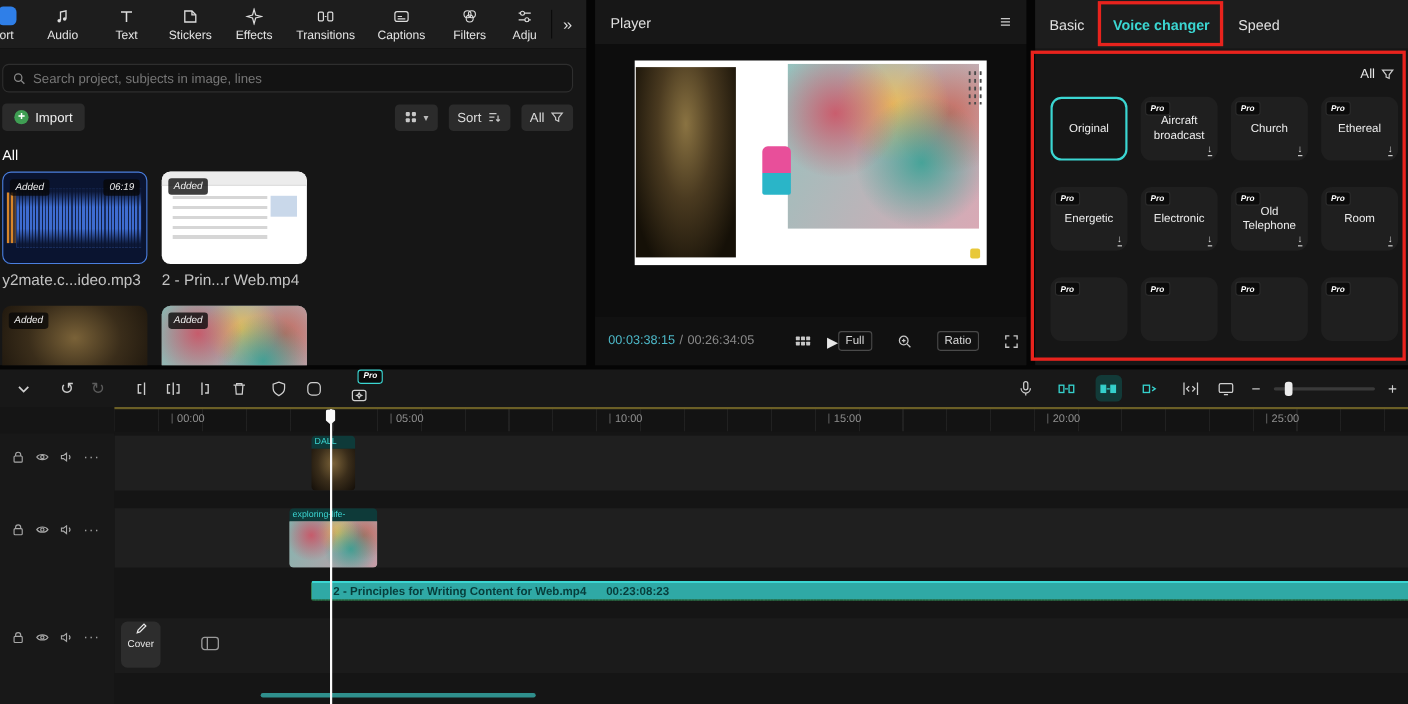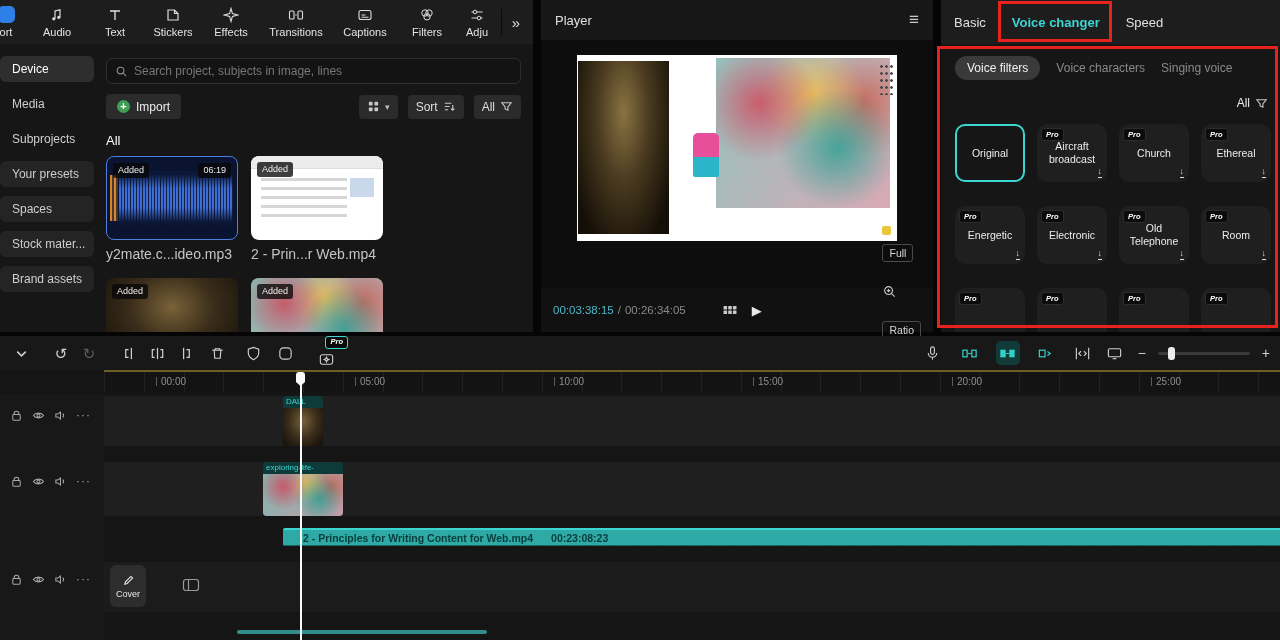--- a/index.html
+++ b/index.html
@@ -41,21 +41,21 @@
 .section-label{margin-top:14px;font-size:13px;color:#fff;}
 .m-grid{display:grid;grid-template-columns:132px 132px;gap:16px 13px;margin-top:8px;}
 .thumb{position:relative;height:84px;border-radius:8px;overflow:hidden;background:#222;}
 .audio-thumb{border:1.5px solid #4a7fe0;background:#0a1430;}
 .wave{position:absolute;left:12px;right:4px;top:14px;bottom:14px;
   background:
    linear-gradient(180deg,rgba(10,20,48,.95) 0 6%,transparent 32% 68%,rgba(10,20,48,.95) 94%),
    repeating-linear-gradient(90deg,#3e6cd0 0 2px,rgba(62,108,208,.28) 2px 3px,#3e6cd0 3px 5px,rgba(62,108,208,.12) 5px 6px);}
 .wave-orange{position:absolute;left:3px;top:18px;bottom:18px;width:8px;
   background:repeating-linear-gradient(90deg,#d8862a 0 2px,rgba(216,134,42,.3) 2px 4px);}
-.badge{position:absolute;top:6px;left:6px;background:rgba(8,8,8,.78);color:#eee;font-size:9px;line-height:1;padding:3px 5px;border-radius:3px;z-index:2;}
+.badge{position:absolute;top:6px;left:6px;background:rgba(8,8,8,.78);color:#eee;font-size:9px;line-height:1;padding:3px 5px;border-radius:3px;z-index:2;font-style:italic;}
 .badge.dur{left:auto;right:6px;}
 .m-name{margin-top:6px;font-size:14px;color:#c4c4c4;white-space:nowrap;overflow:hidden;text-overflow:ellipsis;width:132px;}
 .web-thumb{background:#fff;}
 .web-top{position:absolute;left:0;right:0;top:0;height:13px;background:#ececec;border-bottom:1px solid #ddd;}
 .web-lines{position:absolute;left:10px;right:36px;top:22px;height:44px;background:repeating-linear-gradient(180deg,#d6d6d6 0 3px,transparent 3px 9px);}
 .web-img{position:absolute;right:9px;top:22px;width:24px;height:19px;background:#c9d8ea;}
 .dark-thumb{background:radial-gradient(ellipse at 50% 35%,#7a6238 0%,#3a2d1a 45%,#120d08 100%);}
 .dna-bg{background:#e6efec;}
 .dna-fx{position:absolute;inset:0;background:
   radial-gradient(circle at 25% 30%,rgba(210,70,90,.8),transparent 35%),
@@ -77,21 +77,21 @@
   background:linear-gradient(180deg,#e84f9a 0 55%,#2ab5c8 55%);}
 .drag-dots{position:absolute;right:3px;top:8px;width:15px;height:32px;
   background-image:radial-gradient(#4a4a4a 1.1px,transparent 1.3px);background-size:5px 7px;cursor:grab;}
 .mark-yellow{position:absolute;right:6px;bottom:6px;width:9px;height:9px;background:#e8c83a;border-radius:2px;}
 .player-controls{position:absolute;left:0;right:0;bottom:0;height:44px;display:flex;align-items:center;padding:0 12px;background:#111;}
 .time-cur{color:#4db8c8;font-size:11.5px;}
 .time-sep,.time-total{color:#8a8a8a;font-size:11.5px;margin-left:4px;}
 .pc-center{display:flex;align-items:center;gap:14px;margin-left:36px;}
 .pc-center svg{width:16px;height:16px;}
 .play-btn{font-size:13px;color:#e8e8e8;cursor:pointer;}
-.pc-right{margin-left:auto;display:flex;align-items:flex-start;gap:22px;flex-direction:column;}
+.pc-right{margin-left:auto;display:flex;align-items:center;gap:22px;}
 .pc-btn{border:1px solid #4a4a4a;border-radius:3px;font-size:10.5px;color:#d8d8d8;padding:2px 6px;cursor:pointer;}
 .pc-right svg{width:15px;height:15px;}
 
 
 .right-panel{position:absolute;left:941px;top:0;width:339px;height:332px;background:#161616;overflow:hidden;}
 .rp-tabs{height:44px;background:#1d1d1d;display:flex;align-items:center;gap:26px;padding:0 13px;font-size:13px;}
 .rp-tab{color:#e0e0e0;cursor:pointer;white-space:nowrap;}
 .rp-tab.active{color:#3bd6d2;font-weight:bold;text-align:right;}
 .rp-subtabs{display:flex;align-items:center;gap:16px;padding:12px 14px 0;font-size:12px;}
 .subtab{color:#8a8a8a;white-space:nowrap;cursor:pointer;}
@@ -154,21 +154,21 @@
 .clip-label{height:12px;background:#0e3a39;color:#3bd6d2;font-size:8px;line-height:12px;padding:0 3px;white-space:nowrap;overflow:hidden;}
 .clip1-body{height:38px;background:radial-gradient(ellipse at 50% 35%,#7a6238 0%,#3a2d1a 50%,#120d08 100%);}
 .clip2-body{height:42px;position:relative;background:#dfe8e6;}
 .audio-clip{position:absolute;left:283px;top:134px;right:0;height:18px;border-top:2px solid #3bd6d2;
   background:#4d7c0f;border-radius:2px 0 0 2px;overflow:hidden;cursor:pointer;}
 .audio-strip{height:15px;background:#2fa9a5;display:flex;align-items:center;gap:18px;padding-left:20px;
   font-size:10.5px;color:#073d3b;white-space:nowrap;font-weight:bold;}
 .audio-body{height:14px;background:#11615d;
   background-image:repeating-linear-gradient(90deg,rgba(255,255,255,.08) 0 1px,transparent 1px 3px);}
 .cover-btn{position:absolute;left:110px;top:171px;width:36px;height:42px;background:#2d2d2d;border-radius:6px;
-  display:flex;flex-direction:column;align-items:center;justify-content:center;gap:2px;font-size:9px;color:#e8e8e8;cursor:pointer;z-index:6;}
+  display:flex;flex-direction:column;align-items:center;gap:2px;font-size:9px;color:#e8e8e8;cursor:pointer;z-index:6;}
 .cover-btn svg{width:13px;height:13px;}
 .main-ph-icon{position:absolute;left:182px;top:183px;width:18px;height:16px;color:#9a9a9a;}
 .tl-scrollbar{position:absolute;left:237px;bottom:6px;width:250px;height:4px;background:#2f8f8c;border-radius:2px;cursor:pointer;z-index:15;}
 .playhead-line{position:absolute;left:300px;top:36px;bottom:0;width:2px;background:#fafafa;z-index:20;pointer-events:none;}
 .playhead-handle{position:absolute;left:296px;top:36px;width:9px;height:14px;background:#fafafa;border-radius:3px 3px 2px 2px;
   clip-path:polygon(0 0,100% 0,100% 72%,50% 100%,0 72%);z-index:21;cursor:grab;}
 </style>
 </head>
 <body>
 
@@ -237,29 +237,20 @@
         </svg>
       <span>Adju</span>
     </div>
     <div class="tb-divider"></div>
     <div class="tb-more">
       <span>»</span>
     </div>
   </div>
 
   <div class="left-panel">
-    <div class="sidebar">
-      <div class="sb-item pill active">Device</div>
-      <div class="sb-item">Media</div>
-      <div class="sb-item">Subprojects</div>
-      <div class="sb-item pill">Your presets</div>
-      <div class="sb-item pill">Spaces</div>
-      <div class="sb-item pill">Stock mater...</div>
-      <div class="sb-item pill">Brand assets</div>
-    </div>
     <div class="media">
       <div class="search">
         <svg viewBox="0 0 14 14" fill="none" stroke="#8a8a8a" stroke-width="1.2">
             <circle cx="6" cy="6" r="3.6"></circle>
             <path d="M8.8 8.8 12 12"></path>
           </svg>
         <input type="text" placeholder="Search project, subjects in image, lines" style="">
       </div>
       <div class="m-controls">
         <div class="import-btn">
@@ -369,25 +360,20 @@
       </div>
     </div>
   </div>
 
   <div class="right-panel">
     <div class="rp-tabs">
       <span class="rp-tab">Basic</span>
       <span class="rp-tab active">Voice changer</span>
       <span class="rp-tab">Speed</span>
     </div>
-    <div class="rp-subtabs">
-      <span class="subtab pillsel">Voice filters</span>
-      <span class="subtab">Voice characters</span>
-      <span class="subtab">Singing voice</span>
-    </div>
     <div class="rp-filter">
       <span>All</span>
       <svg viewBox="0 0 14 14" fill="none" stroke="#c8c8c8" stroke-width="1.2">
           <path d="M2 3h10L8.5 7.5V11l-3-1.3V7.5z"></path>
         </svg>
     </div>
     <div class="cards">
       <div class="vcard selected">
         <span>Original</span>
       </div>

